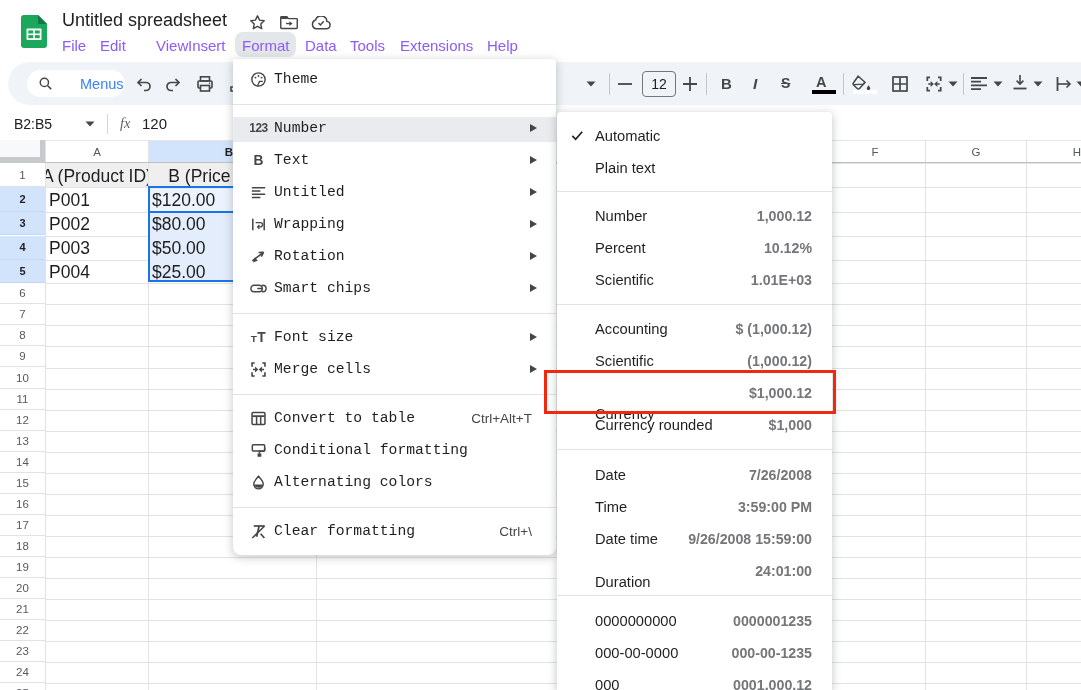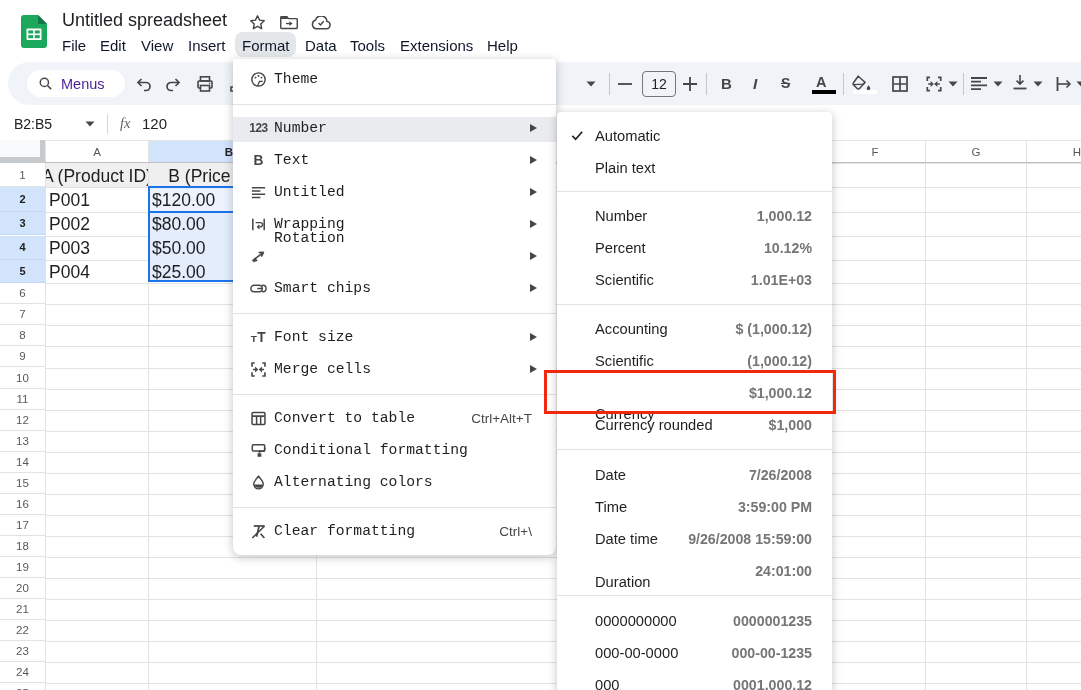--- a/index.html
+++ b/index.html
@@ -9,21 +9,21 @@
 
 .hl { position:absolute; left:0; width:1081px; height:1px; background:#e2e2e2; }
 .vl { position:absolute; top:163px; bottom:0; width:1px; background:#e2e2e2; }
 .rn { position:absolute; left:0; width:45px; color:#56595c; font-size:11.5px; display:flex; align-items:center; justify-content:center; background:#fff; border-bottom:1px solid #e2e2e2; }
 .rn.sel { background:#d2e3fc; color:#202124; font-weight:600; font-size:11px; border-bottom-color:#c3d7f5;}
 .colh { position:absolute; top:140px; height:23px; color:#56595c; font-size:11.5px; display:flex; align-items:center; justify-content:center; background:#fff; }
 .cell { position:absolute; font-size:17.5px; color:#1d1e1f; display:flex; align-items:center; padding:2.5px 0 0 3px; overflow:hidden; white-space:nowrap; }
 
 
 .title { position:absolute; left:62px; top:10px; font-size:18px; color:#202124; }
-.menu { position:absolute; top:34px; height:22px; font-size:15px; color:#0f172a; display:flex; align-items:center; }
+.menu { position:absolute; top:34px; height:22px; font-size:15px; color:#8b5cf6; display:flex; align-items:center; }
 
 
 #tbar { position:absolute; left:8px; top:62px; width:1073px; height:43px; background:#f0f4f9; border-radius:22px 0 0 22px; }
 .tbi { position:absolute; }
 .tbt { position:absolute; color:#444746; }
 .tdiv { position:absolute; top:73px; width:1px; height:22px; background:#c4c7c5; }
 .cbar { position:absolute; top:89.5px; width:24px; height:4px; }
 .fsbox { position:absolute; left:642px; top:71px; width:34px; height:26px; border:1px solid #747775; border-radius:4px; font-size:14px; color:#202124; display:flex; align-items:center; justify-content:center; }
 .pill { position:absolute; left:27px; top:70px; width:98px; height:27px; background:#fff; border-radius:14px; display:flex; align-items:center; }
 
@@ -160,35 +160,35 @@
     <path d="M12.5 8.2l4.3 3.2-4.3 3.2z" fill="#444746" stroke="none"></path>
   </svg>
 <svg class="abs" style="left:311px;top:16px" width="20" height="14" viewBox="0 0 24 17" fill="none" stroke="#444746" stroke-width="1.8">
     <path d="M6 15.5h12.5a4.5 4.5 0 0 0 .6-8.96A7 7 0 0 0 5.4 4.9 5.5 5.5 0 0 0 6 15.5z"></path>
     <path d="M9 8.6l2.3 2.4 4-4.6" stroke-width="1.7"></path>
   </svg>
 
 <div class="abs" style="left:235px;top:32px;width:61px;height:25px;background:#e4e7ea;border-radius:8px"></div>
 <div class="menu" style="left:62px">File</div>
 <div class="menu" style="left:100px">Edit</div>
-<div class="menu" style="left:141px">View</div>
+<div class="menu" style="left:156px">View</div>
 <div class="menu" style="left:188px">Insert</div>
 <div class="menu" style="left:242px">Format</div>
 <div class="menu" style="left:305px">Data</div>
 <div class="menu" style="left:350px">Tools</div>
 <div class="menu" style="left:400px">Extensions</div>
 <div class="menu" style="left:487px">Help</div>
 
 <div id="tbar"></div>
 <div class="pill">
     <svg style="margin-left:11px" width="15" height="15" viewBox="0 0 20 20" fill="none" stroke="#444746" stroke-width="2">
       <circle cx="8.5" cy="8.5" r="5.5"></circle>
       <path d="M13 13l4.5 4.5"></path>
     </svg>
-    <span style="margin-left:8px;font-size:14.5px;color:#4c1d95">Menus</span>
+    <span style="margin-left:27px;font-size:14.5px;color:#3b82f6">Menus</span>
   </div>
 <div class="tbi" style="left:133px;top:74px">
     <svg viewBox="0 0 20 20" width="20" height="20" fill="none" stroke="#444746" stroke-width="1.6">
       <path d="M5.5 8.5H13a4 4 0 0 1 0 8h-2" stroke-width="1.7"></path>
       <path d="M8.5 5 5 8.5l3.5 3.5" stroke-width="1.7"></path>
     </svg>
   </div>
 <div class="tbi" style="left:164px;top:74px">
     <svg viewBox="0 0 20 20" width="20" height="20" fill="none" stroke="#444746" stroke-width="1.6">
       <path d="M14.5 8.5H7a4 4 0 0 0 0 8h2" stroke-width="1.7"></path>
@@ -346,21 +346,21 @@
     </svg>
   </div>
 <div class="mlab" style="top:224px">Wrapping</div>
 <div class="marr" style="top:220px"></div>
 <div class="mico" style="top:246.5px">
     <svg viewBox="0 0 20 20" width="19" height="19" fill="none" stroke="#444746" stroke-width="1.5">
       <path d="M3.5 14.5 15.5 5.5M15.5 5.5l-5.4.3M15.5 5.5l-2.6 4.7" stroke-width="1.6"></path>
       <path d="M4.2 16.2l5.2-1.8-3.5-3.4z" fill="#444746" stroke="none"></path>
     </svg>
   </div>
-<div class="mlab" style="top:238px">Rotation</div>
+<div class="mlab" style="top:256px">Rotation</div>
 <div class="marr" style="top:252px"></div>
 <div class="mico" style="top:278.5px">
     <svg viewBox="0 0 20 20" width="19" height="19" fill="none" stroke="#444746" stroke-width="1.5">
       <rect x="2" y="6.6" width="12" height="6.8" rx="3.4" stroke-width="1.5"></rect>
       <path d="M13.8 6.6h.8a3.4 3.4 0 0 1 0 6.8h-.8" stroke-width="1.5"></path>
       <rect x="8.6" y="9.1" width="6.2" height="1.8" rx="0.9" fill="#444746" stroke="none"></rect>
     </svg>
   </div>
 <div class="mlab" style="top:288px">Smart chips</div>
 <div class="marr" style="top:284px"></div>

